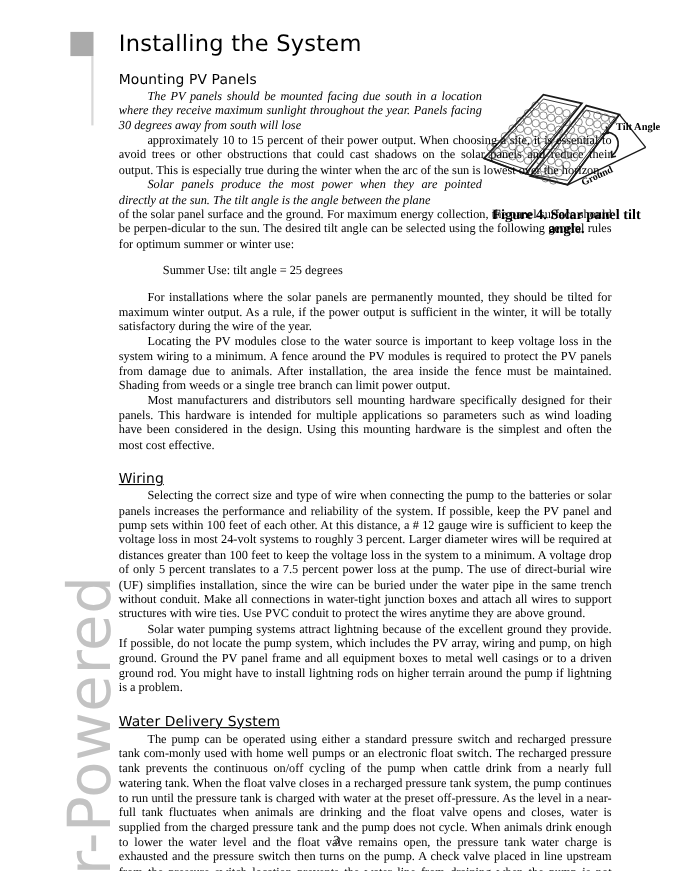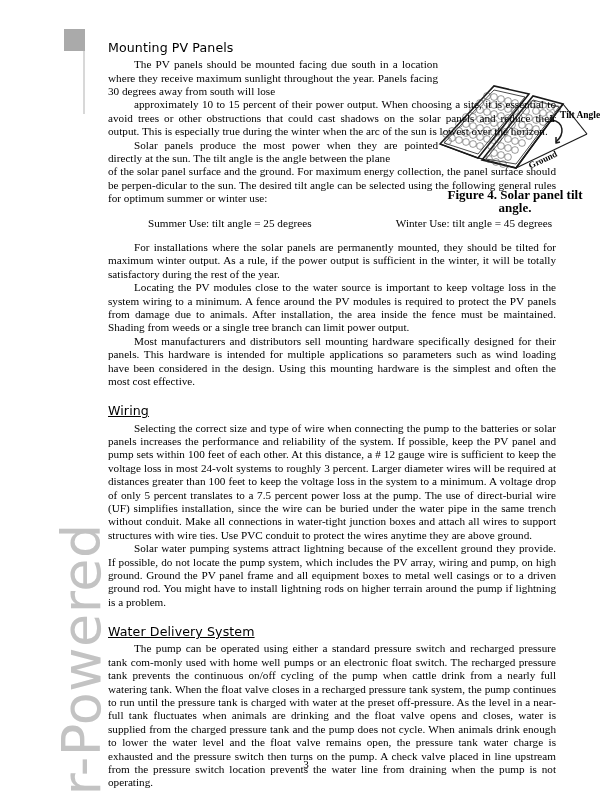--- a/index.html
+++ b/index.html
@@ -86,21 +86,21 @@
     font-size: 11.2px;
     line-height: 13.4px;
     text-align: justify;
     text-indent: 26px;
     hyphens: none;
   }
   p.body.noindent { text-indent: 0; }
   p.gap { margin-top: 11px; }
 
   
-  .wrap-col { width: 330px; }
+  .wrap-col { width: 330px; font-style: italic; }
 
   
   .tilt-row {
     display: flex;
     justify-content: space-between;
     font-size: 11.2px;
     line-height: 13.4px;
     margin: 11px 0 0 0;
     padding: 0 4px 0 40px;
   }
@@ -244,41 +244,41 @@
     <text x="128" y="46" font-family="'Liberation Serif', serif" font-size="9.5" font-weight="bold" fill="#000">Tilt Angle</text>
     <g transform="rotate(-25 112 86)">
       <text x="95" y="90" font-family="'Liberation Serif', serif" font-size="9" font-weight="bold" fill="#000">Ground</text>
     </g>
   </svg>
   <div class="fig-caption">Figure 4. Solar panel tilt angle.</div>
 </div>
 
 <div class="content">
 
+  <h1 class="title">Installing the System</h1>
 
   <h2 class="subhead">Mounting PV Panels</h2>
 
   <div class="wrap-col">
     <p class="body">The PV panels should be mounted facing due south in a location where they receive maximum sunlight throughout the year. Panels facing 30 degrees away from south will lose</p>
   </div>
 
   <p class="body" style="margin-top:0;">approximately 10 to 15 percent of their power output. When choosing a site, it is essential to avoid trees or other obstructions that could cast shadows on the solar panels and reduce their output. This is especially true during the winter when the arc of the sun is lowest over the horizon.</p>
 
   <div class="wrap-col" style="margin-top:0;">
     <p class="body">Solar panels produce the most power when they are pointed directly at the sun. The tilt angle is the angle between the plane</p>
   </div>
 
   <p class="body noindent">of the solar panel surface and the ground. For maximum energy collection, the panel surface should be perpen-dicular to the sun. The desired tilt angle can be selected using the following general rules for optimum summer or winter use:</p>
 
   <div class="tilt-row">
     <span>Summer Use: tilt angle = 25 degrees</span>
-    <span>Winter Use: tilt angle = 45 degrees</span>
   </div>
 
-  <p class="body gap">For installations where the solar panels are permanently mounted, they should be tilted for maximum winter output. As a rule, if the power output is sufficient in the winter, it will be totally satisfactory during the rest of the year.</p>
+  <p class="body gap">For installations where the solar panels are permanently mounted, they should be tilted for maximum winter output. As a rule, if the power output is sufficient in the winter, it will be totally satisfactory during the wire of the year.</p>
   <p class="body">Locating the PV modules close to the water source is important to keep voltage loss in the system wiring to a minimum. A fence around the PV modules is required to protect the PV panels from damage due to animals. After installation, the area inside the fence must be maintained. Shading from weeds or a single tree branch can limit power output.</p>
   <p class="body">Most manufacturers and distributors sell mounting hardware specifically designed for their panels. This hardware is intended for multiple applications so parameters such as wind loading have been considered in the design. Using this mounting hardware is the simplest and often the most cost effective.</p>
 
   <h2 class="subhead spaced">Wiring</h2>
   <p class="body">Selecting the correct size and type of wire when connecting the pump to the batteries or solar panels increases the performance and reliability of the system. If possible, keep the PV panel and pump sets within 100 feet of each other. At this distance, a # 12 gauge wire is sufficient to keep the voltage loss in most 24-volt systems to roughly 3 percent. Larger diameter wires will be required at distances greater than 100 feet to keep the voltage loss in the system to a minimum. A voltage drop of only 5 percent translates to a 7.5 percent power loss at the pump. The use of direct-burial wire (UF) simplifies installation, since the wire can be buried under the water pipe in the same trench without conduit. Make all connections in water-tight junction boxes and attach all wires to support structures with wire ties. Use PVC conduit to protect the wires anytime they are above ground.</p>
   <p class="body">Solar water pumping systems attract lightning because of the excellent ground they provide. If possible, do not locate the pump system, which includes the PV array, wiring and pump, on high ground. Ground the PV panel frame and all equipment boxes to metal well casings or to a driven ground rod. You might have to install lightning rods on higher terrain around the pump if lightning is a problem.</p>
 
   <h2 class="subhead spaced">Water Delivery System</h2>
   <p class="body">The pump can be operated using either a standard pressure switch and recharged pressure tank com-monly used with home well pumps or an electronic float switch. The recharged pressure tank prevents the continuous on/off cycling of the pump when cattle drink from a nearly full watering tank. When the float valve closes in a recharged pressure tank system, the pump continues to run until the pressure tank is charged with water at the preset off-pressure. As the level in a near-full tank fluctuates when animals are drinking and the float valve opens and closes, water is supplied from the charged pressure tank and the pump does not cycle. When animals drink enough to lower the water level and the float valve remains open, the pressure tank water charge is exhausted and the pressure switch then turns on the pump. A check valve placed in line upstream from the pressure switch location prevents the water line from draining when the pump is not operating.</p>
 

